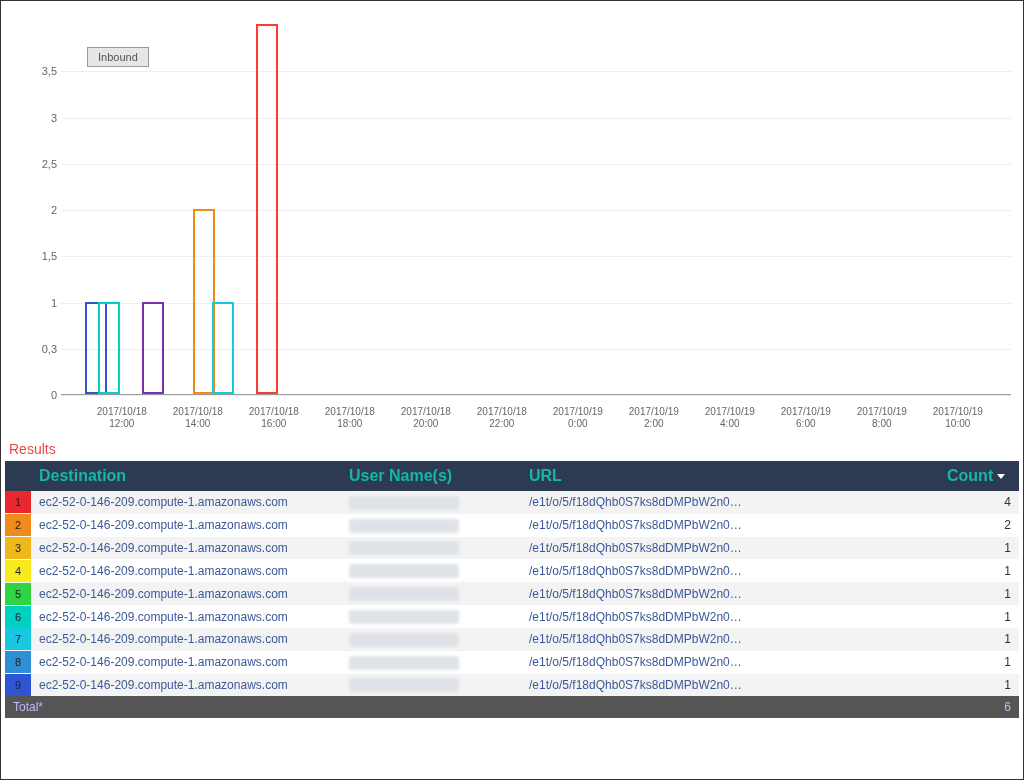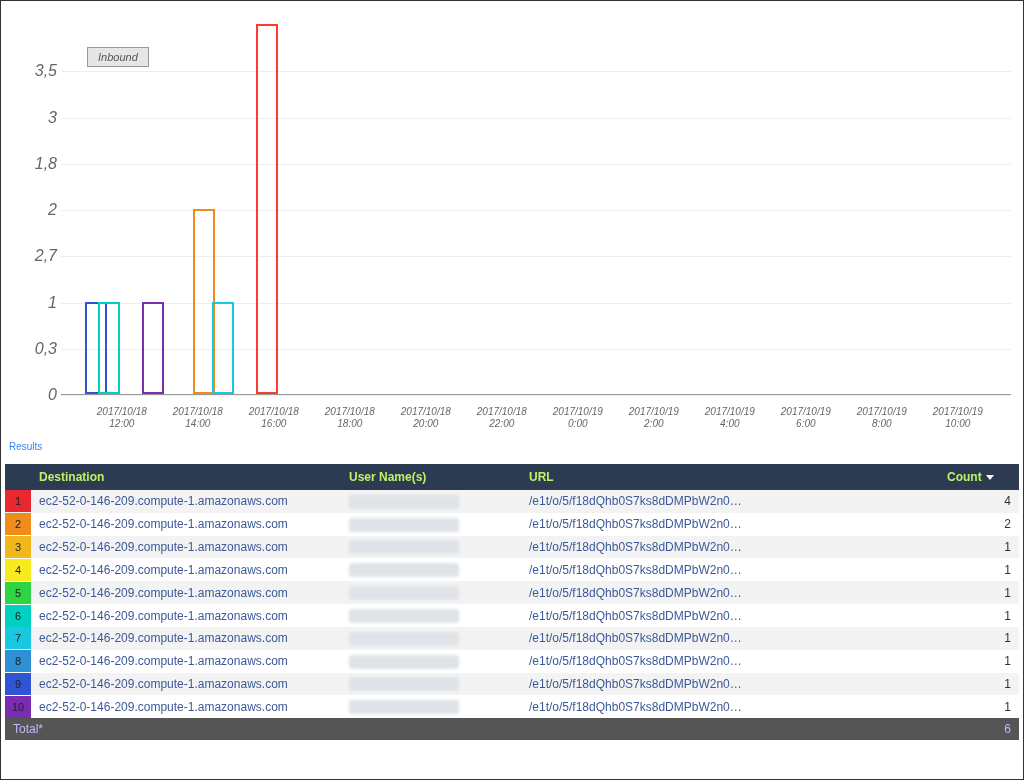--- a/index.html
+++ b/index.html
@@ -15,21 +15,20 @@
     overflow: hidden;
     padding: 4px;
   }
 
   
   .chart-wrap {
     position: relative;
     width: 100%;
     height: 430px;
     padding: 10px 4px 0 4px;
-    font-style: italic;
   }
   .legend-box {
     position: absolute;
     top: 42px;
     left: 82px;
     background: #e6e6e6;
     border: 1px solid #999;
     padding: 3px 10px;
     font-size: 11px;
     color: #555;
@@ -46,21 +45,21 @@
   .gridline {
     position: absolute;
     left: 0; right: 0;
     border-top: 1px solid #eee;
   }
   .y-tick {
     position: absolute;
     left: -48px;
     width: 44px;
     text-align: right;
-    font-size: 16px;
+    font-size: 11px;
     color: #666;
     transform: translateY(-50%);
   }
   .x-tick {
     position: absolute;
     bottom: -36px;
     width: 76px;
     text-align: center;
     font-size: 10px;
     color: #666;
@@ -70,38 +69,38 @@
   .bar {
     position: absolute;
     bottom: 0;
     border-style: solid;
     border-width: 2px;
     background: transparent;
   }
 
   
   .results-label {
-    font-size: 10px;
-    color: #3b82f6;
-    padding: 6px 4px 12px 4px;
+    font-size: 14px;
+    color: #ef4444;
+    padding: 6px 4px 4px 4px;
   }
 
   
   .tbl {
     width: 100%;
     border-collapse: collapse;
     table-layout: fixed;
   }
   .tbl thead th {
     background: #2c3a52;
-    color: #bef264;
+    color: #14b8a6;
     font-weight: 600;
     text-align: left;
     padding: 6px 8px;
-    font-size: 12px;
+    font-size: 16px;
   }
   .tbl th.index-col { width: 26px; padding: 0; }
   .tbl th.count-col { width: 80px; }
   .tbl td {
     padding: 4px 8px;
     font-size: 12px;
     white-space: nowrap;
     overflow: hidden;
     text-overflow: ellipsis;
   }
@@ -163,25 +162,25 @@
     <span>Inbound</span>
   </div>
   <div class="chart-plot" id="plot" style="width: 950px; height: 370px;">
       <div class="gridline" style="top: 370px;"></div>
       <div class="y-tick" style="top: 370px;">0</div>
       <div class="gridline" style="top: 323.75px;"></div>
       <div class="y-tick" style="top: 323.75px;">0,3</div>
       <div class="gridline" style="top: 277.5px;"></div>
       <div class="y-tick" style="top: 277.5px;">1</div>
       <div class="gridline" style="top: 231.25px;"></div>
-      <div class="y-tick" style="top: 231.25px;">2,7</div>
+      <div class="y-tick" style="top: 231.25px;">1,5</div>
       <div class="gridline" style="top: 185px;"></div>
       <div class="y-tick" style="top: 185px;">2</div>
       <div class="gridline" style="top: 138.75px;"></div>
-      <div class="y-tick" style="top: 138.75px;">1,8</div>
+      <div class="y-tick" style="top: 138.75px;">2,5</div>
       <div class="gridline" style="top: 92.5px;"></div>
       <div class="y-tick" style="top: 92.5px;">3</div>
       <div class="gridline" style="top: 46.25px;"></div>
       <div class="y-tick" style="top: 46.25px;">3,5</div>
       <div class="x-tick" style="left: 60.8px;">2017/10/18<br>12:00</div>
       <div class="x-tick" style="left: 136.8px;">2017/10/18<br>14:00</div>
       <div class="x-tick" style="left: 212.8px;">2017/10/18<br>16:00</div>
       <div class="x-tick" style="left: 288.8px;">2017/10/18<br>18:00</div>
       <div class="x-tick" style="left: 364.8px;">2017/10/18<br>20:00</div>
       <div class="x-tick" style="left: 440.8px;">2017/10/18<br>22:00</div>
@@ -296,29 +295,20 @@
       </tr>
       <tr>
         <td class="idx-cell">
           <div class="idx-box" style="background: rgb(47, 85, 212);">9</div>
         </td>
         <td><span class="dest-link">ec2-52-0-146-209.compute-1.amazonaws.com</span></td>
         <td><span class="user-blur"></span></td>
         <td><span class="url-link">/e1t/o/5/f18dQhb0S7ks8dDMPbW2n0…</span></td>
         <td class="count-cell">1</td>
       </tr>
-      <tr>
-        <td class="idx-cell">
-          <div class="idx-box" style="background: rgb(122, 45, 176);">10</div>
-        </td>
-        <td><span class="dest-link">ec2-52-0-146-209.compute-1.amazonaws.com</span></td>
-        <td><span class="user-blur"></span></td>
-        <td><span class="url-link">/e1t/o/5/f18dQhb0S7ks8dDMPbW2n0…</span></td>
-        <td class="count-cell">1</td>
-      </tr>
     </tbody>
   <tfoot>
     <tr class="total-row">
       <td colspan="4">Total*</td>
       <td class="count-cell">6</td>
     </tr>
   </tfoot>
 </table>
 
 </body></html>

